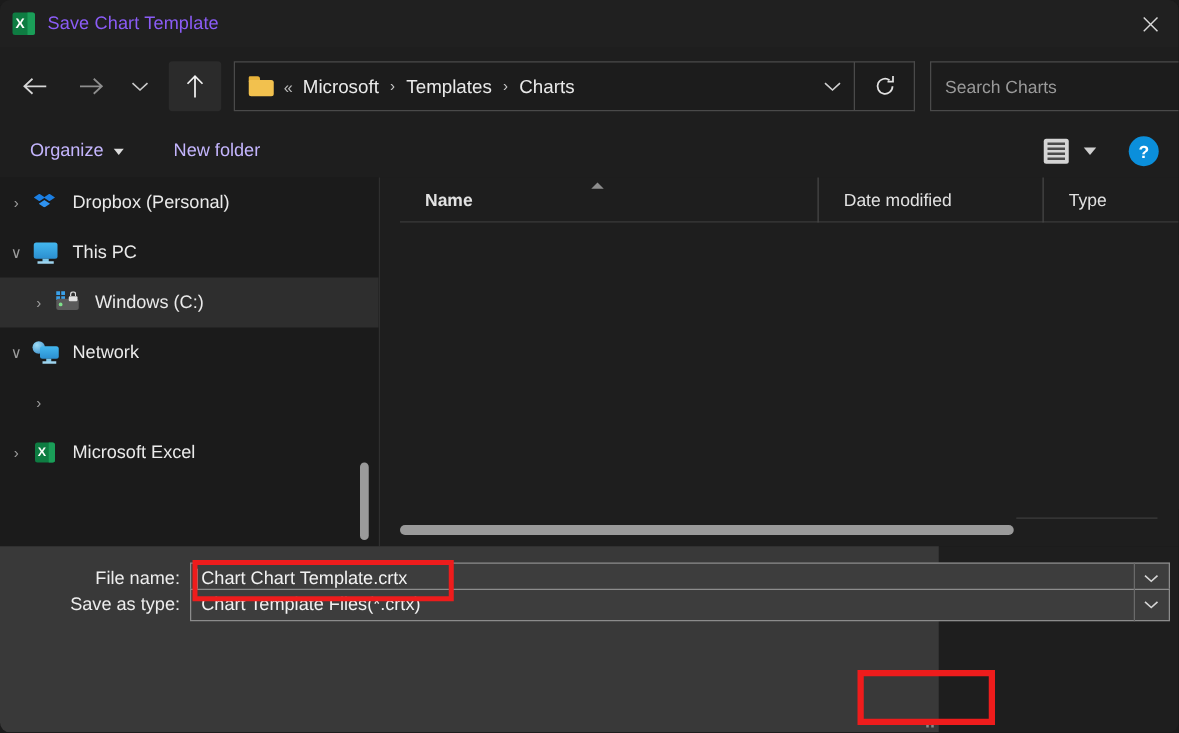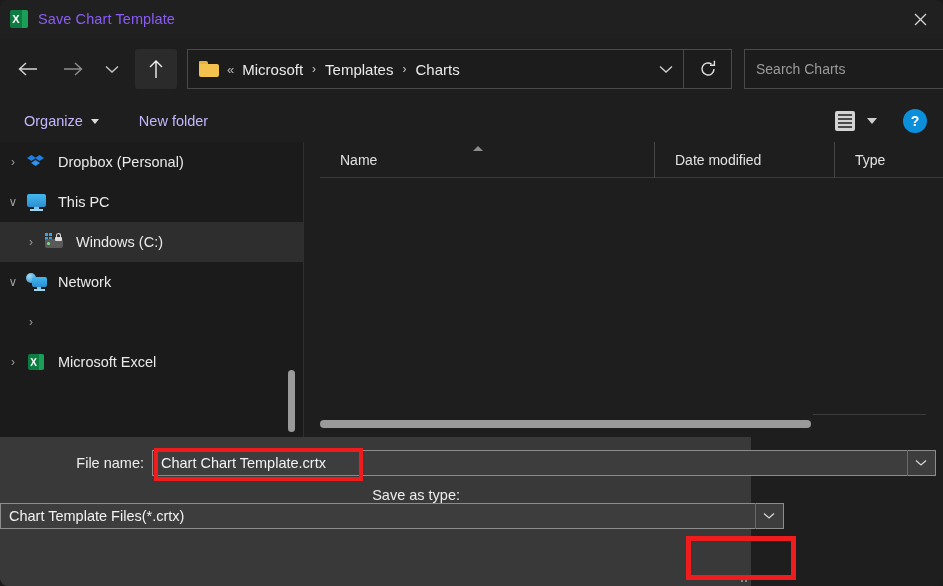--- a/index.html
+++ b/index.html
@@ -240,21 +240,21 @@
     position: absolute; left: 16px; top: 0; width: 623px; height: 36px;
     display: flex; align-items: center;
     border-bottom: 1px solid #3a3a3a;
   }
   .col {
     height: 36px; display: flex; align-items: center; position: relative;
     font-size: 14px; color: #e2e2e2;
   }
   .col .lbl { padding-left: 20px; }
   .col + .col { border-left: 1px solid #474747; }
-  .col-name { width: 334px; }
+  .col-name { width: 334px; font-weight: bold; }
   .col-date { width: 180px; }
   .col-type { width: 109px; }
   .sort-caret {
     position: absolute; left: 153px; top: 4px;
     width: 0; height: 0;
     border-left: 5px solid transparent; border-right: 5px solid transparent;
     border-bottom: 5px solid #8d8d8d;
   }
   .hscroll-track {
     position: absolute; left: 16px; top: 276px; width: 623px; height: 11px;
@@ -269,21 +269,21 @@
 
   
   .bottom {
     position: absolute; left: 0; top: 437px; width: 751px; height: 149px;
     background: #393939;
   }
   .field-row {
     position: absolute; display: flex; align-items: center;
   }
   .row-name { left: 0; top: 13px; }
-  .row-type { left: 0; top: 50px; flex-direction: column; }
+  .row-type { left: 0; top: 34px; }
   .field-label {
     width: 152px; text-align: right; padding-right: 8px;
     font-size: 14.5px; color: #ededed;
   }
   .combo {
     width: 784px; height: 26px;
     background: #3d3d3d; border: 1px solid #8c8c8c;
     display: flex; align-items: center; position: relative;
   }
   .combo .val {

